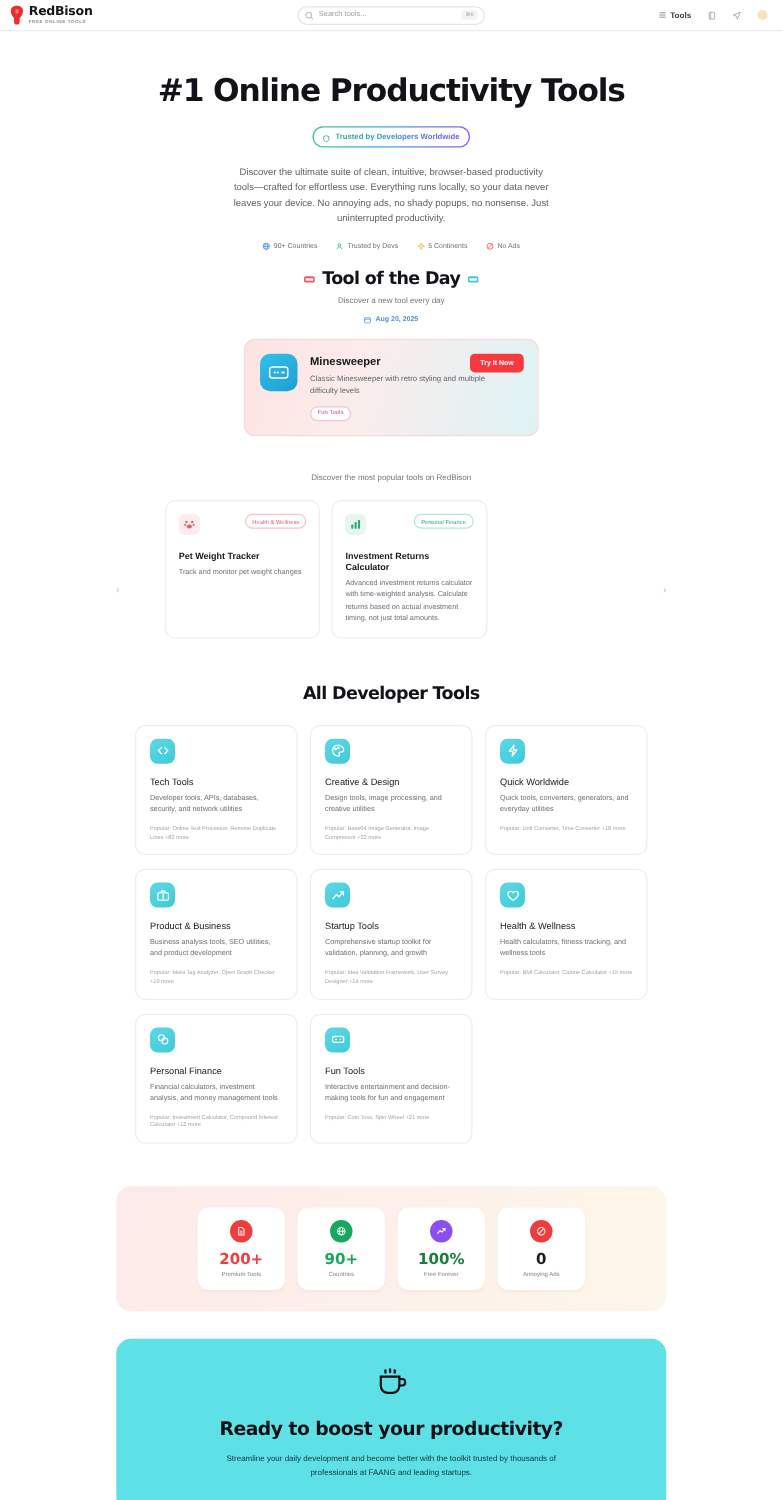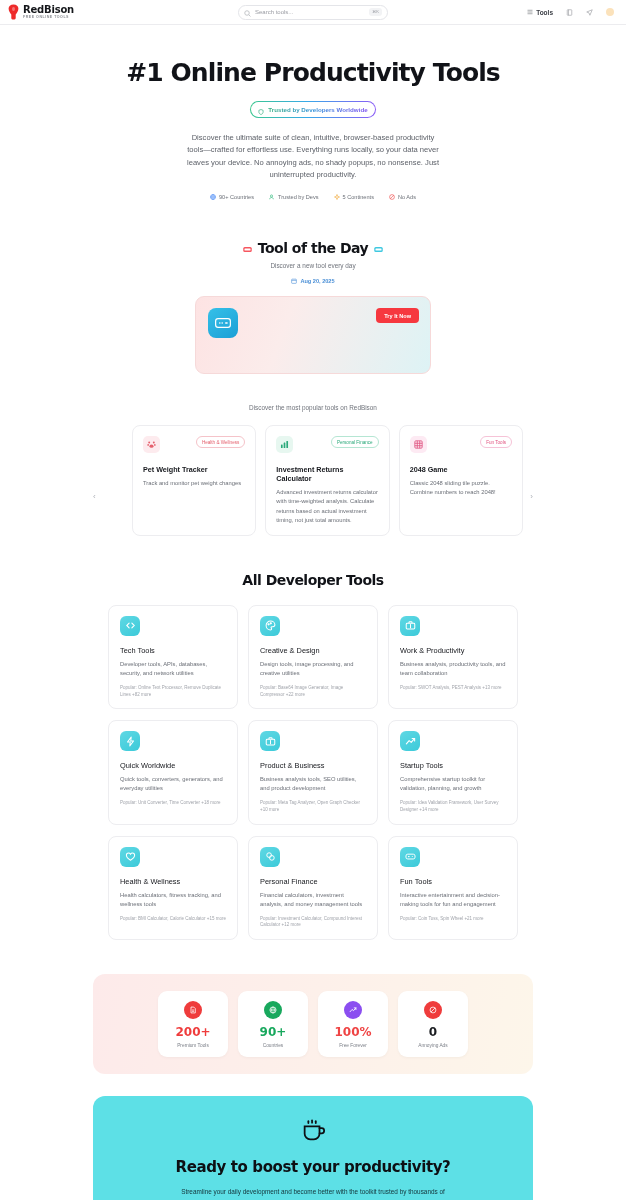--- a/index.html
+++ b/index.html
@@ -91,21 +91,21 @@
   .sec-title-row {
     display: flex; align-items: center; justify-content: center; gap: 6px;
   }
   h2.sec-title {
     font-size: 14px; font-weight: 800; letter-spacing: -0.5px; color:#111318;
     font-family: "DejaVu Sans", sans-serif;
   }
   .sec-sub { text-align:center; font-size: 6.4px; color:#6f737b; margin-top: 5px; }
 
   
-  .totd { margin-top: 39px; }
+  .totd { margin-top: 14px; }
   .date-pill {
     margin: 9px auto 0; display: flex; align-items: center; gap: 3px;
     justify-content: center;
   }
   .date-pill span { font-size: 5.6px; font-weight: 700; color: #4a8fd6; }
   .totd-card {
     margin: 12px auto 0; width: 236px; min-height: 78px;
     border-radius: 9px;
     background: linear-gradient(110deg,#fde3e3 0%,#fbeceb 38%,#ddf3f5 100%);
     border: 1px solid #f6d9d9;
@@ -339,20 +339,25 @@
     </div>
 
     <div class="totd-card">
       <div class="totd-icon">
         <svg width="16" height="12" viewBox="0 0 20 14">
           <rect x="0.8" y="1.5" width="18.4" height="11" rx="3" fill="none" stroke="#fff" stroke-width="1.5"></rect>
           <circle cx="6" cy="7" r="1" fill="#fff"></circle>
             <circle cx="9" cy="7" r="1" fill="#fff"></circle>
           <rect x="12.5" y="6" width="3.5" height="2" rx="1" fill="#fff"></rect>
         </svg>
+      </div>
+      <div class="totd-body">
+        <div class="totd-name">Minesweeper</div>
+        <div class="totd-desc">Classic Minesweeper with retro styling and multiple difficulty levels</div>
+        <span class="tag-pill">Fun Tools</span>
       </div>
       <button class="try-btn">Try It Now</button>
     </div>
   </div>
 
   <div class="popular">
     <div class="sec-sub">Discover the most popular tools on RedBison</div>
 
     <span class="carousel-arrow ca-left">‹</span>
     <span class="carousel-arrow ca-right">›</span>
@@ -383,36 +388,20 @@
                 <rect x="5.7" y="4" width="2.6" height="8.5" rx="0.6"></rect>
                 <rect x="9.9" y="1.5" width="2.6" height="11" rx="0.6"></rect>
               </svg>
           </div>
           <span class="chip" style="color:#2aa97a;border-color:#b5e6d3">Personal Finance</span>
         </div>
         <div class="pop-name">Investment Returns Calculator</div>
         <div class="pop-desc">Advanced investment returns calculator with time-weighted analysis. Calculate returns based on actual investment timing, not just total amounts.</div>
       </div>
 
-      <div class="pop-card">
-        <div class="pop-top">
-          <div class="pop-ico" style="background:#fdeaf3">
-            <svg width="9" height="9" viewBox="0 0 14 14" fill="none" stroke="#e0527f" stroke-width="1.3">
-                <rect x="1.3" y="1.3" width="11.4" height="11.4" rx="1.6"></rect>
-                <line x1="1.3" y1="5.1" x2="12.7" y2="5.1"></line>
-                <line x1="1.3" y1="8.9" x2="12.7" y2="8.9"></line>
-                <line x1="5.1" y1="1.3" x2="5.1" y2="12.7"></line>
-                <line x1="8.9" y1="1.3" x2="8.9" y2="12.7"></line>
-              </svg>
-          </div>
-          <span class="chip" style="color:#e0527f;border-color:#f6c3d7">Fun Tools</span>
-        </div>
-        <div class="pop-name">2048 Game</div>
-        <div class="pop-desc">Classic 2048 sliding tile puzzle. Combine numbers to reach 2048!</div>
-      </div>
     </div>
   </div>
 
   <div class="alltools">
     <div class="sec-title-row">
       <h2 class="sec-title">All Developer Tools</h2>
     </div>
 
     <div class="grid3">
 
@@ -434,32 +423,20 @@
               <path d="M8 1.6 C4.5 1.6 1.6 4.4 1.6 8 C1.6 11.6 4.5 14.4 8 14.4 C9 14.4 9.6 13.7 9.6 13 C9.6 12 8.8 11.8 8.8 11 C8.8 10.3 9.4 9.8 10.2 9.8 L11.4 9.8 C13.1 9.8 14.4 8.6 14.4 7 C14.4 4 11.5 1.6 8 1.6 Z"></path>
               <circle cx="5.2" cy="6.2" r="0.9" fill="#fff"></circle>
               <circle cx="8.4" cy="4.8" r="0.9" fill="#fff"></circle>
             </svg>
         </div>
         <div class="tcard-name">Creative &amp; Design</div>
         <div class="tcard-desc">Design tools, image processing, and creative utilities</div>
         <div class="tcard-pop">Popular: Base64 Image Generator, Image Compressor +22 more</div>
       </div>
 
-      <div class="tcard">
-        <div class="tcard-ico">
-          <svg width="11" height="11" viewBox="0 0 16 16" fill="none" stroke="#fff" stroke-width="1.5">
-              <rect x="1.8" y="4.8" width="12.4" height="8.4" rx="1.4"></rect>
-              <path d="M5.8 4.8 V3.4 C5.8 2.8 6.2 2.4 6.8 2.4 H9.2 C9.8 2.4 10.2 2.8 10.2 3.4 V4.8"></path>
-              <line x1="8" y1="6" x2="8" y2="12"></line>
-            </svg>
-        </div>
-        <div class="tcard-name">Work &amp; Productivity</div>
-        <div class="tcard-desc">Business analysis, productivity tools, and team collaboration</div>
-        <div class="tcard-pop">Popular: SWOT Analysis, PEST Analysis +13 more</div>
-      </div>
 
       <div class="tcard">
         <div class="tcard-ico">
           <svg width="11" height="11" viewBox="0 0 16 16" fill="none" stroke="#fff" stroke-width="1.5" stroke-linejoin="round">
               <path d="M9 1.6 L3.6 8.8 H7.6 L7 14.4 L12.4 7.2 H8.4 Z"></path>
             </svg>
         </div>
         <div class="tcard-name">Quick Worldwide</div>
         <div class="tcard-desc">Quick tools, converters, generators, and everyday utilities</div>
         <div class="tcard-pop">Popular: Unit Converter, Time Converter +18 more</div>
@@ -553,21 +530,21 @@
       <div class="stat-val" style="color:#18a85d">90+</div>
       <div class="stat-lbl">Countries</div>
     </div>
     <div class="stat-card">
       <div class="stat-ico" style="background:#8b4ef0">
         <svg width="8" height="8" viewBox="0 0 12 12" fill="none" stroke="#fff" stroke-width="1.3" stroke-linecap="round">
             <polyline points="1.6,8.6 4.6,5.2 6.8,7 10.4,2.8"></polyline>
             <polyline points="7.8,2.8 10.4,2.8 10.4,5.4"></polyline>
           </svg>
       </div>
-      <div class="stat-val" style="color:#ef4444">100%</div>
+      <div class="stat-val" style="color:#15803d">100%</div>
       <div class="stat-lbl">Free Forever</div>
     </div>
     <div class="stat-card">
       <div class="stat-ico" style="background:#ef3c3c">
         <svg width="8" height="8" viewBox="0 0 12 12" fill="none" stroke="#fff" stroke-width="1.2">
             <circle cx="6" cy="6" r="4.4"></circle>
             <line x1="2.9" y1="9.1" x2="9.1" y2="2.9"></line>
           </svg>
       </div>
       <div class="stat-val" style="color:#1b1d21">0</div>

